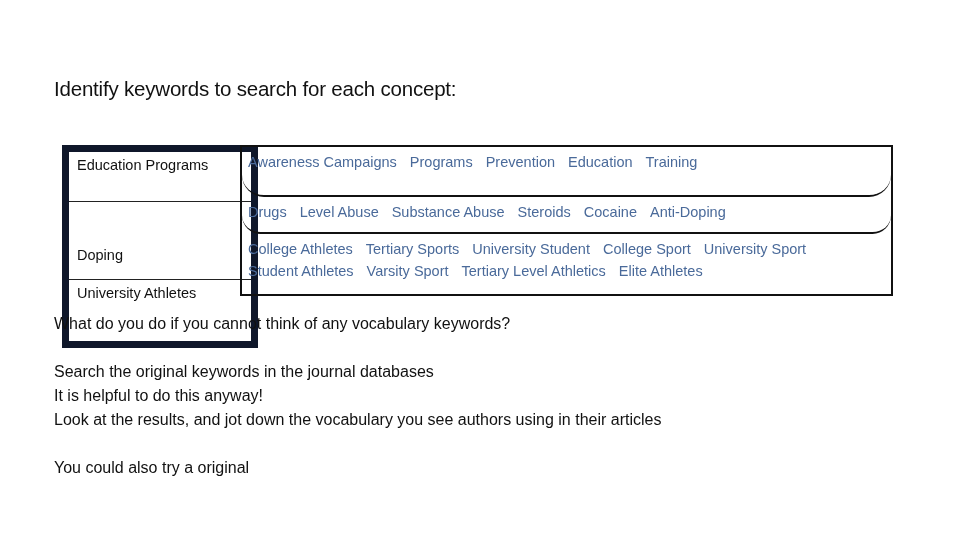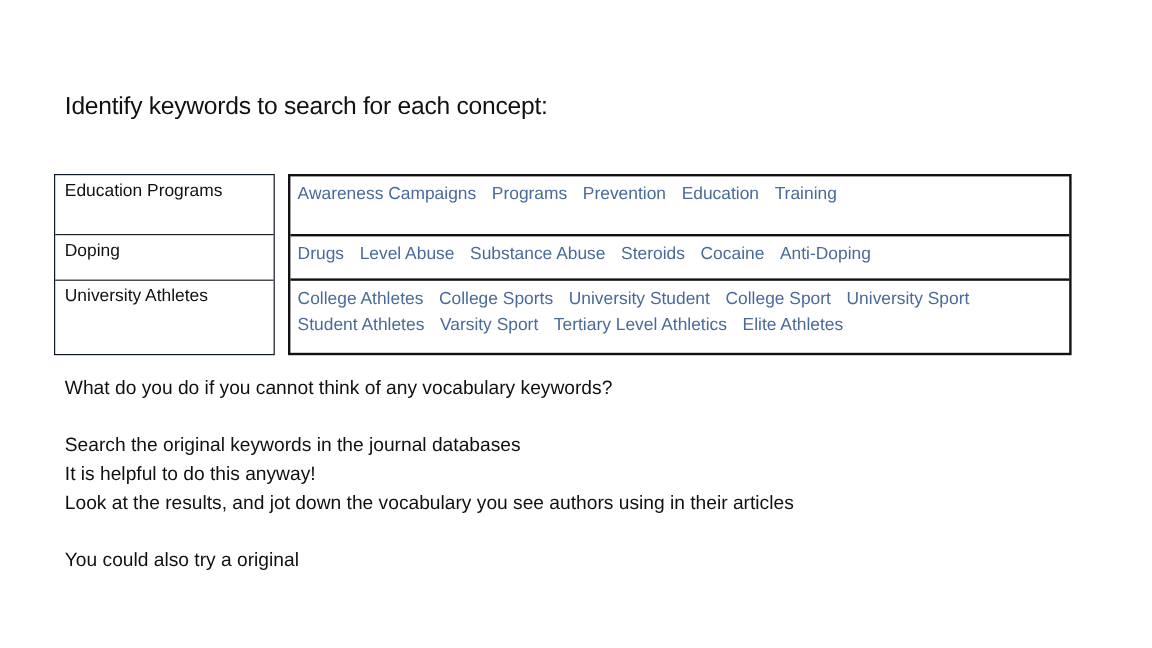--- a/index.html
+++ b/index.html
@@ -1,32 +1,32 @@
 <!DOCTYPE html>
 <html><head>
 <meta charset="utf-8">
 <style>
   html, body { margin: 0; padding: 0; background: #ffffff; }
   body { width: 960px; height: 540px; position: relative; overflow: hidden;
          font-family: "Liberation Sans", sans-serif; color: #111; }
   .heading { position: absolute; left: 54px; top: 54px; font-size: 20.5px; line-height: 30px; letter-spacing: -0.2px; }
   .heading div { white-space: nowrap; margin-top: 20px; }
-  .tbl-left { position: absolute; left: 45px; top: 145px; width: 182px; border: 1px solid #0f172a; }
+  .tbl-left { position: absolute; left: 62px; top: 145px; width: 182px; border: 7px solid #0f172a; }
   .tbl-left .row { border-bottom: 1px solid #222; box-sizing: border-box; padding: 5px 0 0 8px; font-size: 14.5px; white-space: nowrap; }
   .tbl-left .row:last-child { border-bottom: none; }
   .tbl-right { position: absolute; left: 240px; top: 145px; width: 649px; border: 2px solid #111; }
-  .tbl-right .row { border-bottom: 2px solid #111; box-sizing: border-box; padding: 4px 0 0 6px; font-size: 14.5px; color: #4a6a9a; line-height: 22px; }
+  .tbl-right .row { border-bottom: 2px solid #111; box-sizing: border-box; padding: 4px 0 0 6px; font-size: 14.5px; color: #4a6a9a; line-height: 22px; border-radius: 22px; }
   .tbl-right .row:last-child { border-bottom: none; }
   .line { white-space: nowrap; }
   .term { margin-right: 13px; }
   .r1 { height: 50px; }
   .r2 { height: 37px; }
   .r3 { height: 60px; }
   .tbl-left .r1 { height: 50px; }
-  .tbl-left .r2 { height: 38px; }
+  .tbl-left .r2 { height: 38px; margin-top: 40px; }
   .tbl-left .r3 { height: 61px; }
   .body-text { position: absolute; left: 54px; top: 312px; font-size: 16px; line-height: 24px; }
   .body-text div { white-space: nowrap; }
   .gap { height: 24px; }
 </style>
 </head>
 <body>
 
 <div class="heading">
   <div>Identify keywords to search for each concept:</div>
@@ -39,21 +39,21 @@
 </div>
 
 <div class="tbl-right">
   <div class="row r1">
       <div class="line"><span class="term">Awareness Campaigns</span><span class="term">Programs</span><span class="term">Prevention</span><span class="term">Education</span><span class="term">Training</span></div>
     </div>
   <div class="row r2">
       <div class="line"><span class="term">Drugs</span><span class="term">Level Abuse</span><span class="term">Substance Abuse</span><span class="term">Steroids</span><span class="term">Cocaine</span><span class="term">Anti-Doping</span></div>
     </div>
   <div class="row r3">
-      <div class="line"><span class="term">College Athletes</span><span class="term">College Sports</span><span class="term">University Student</span><span class="term">College Sport</span><span class="term">University Sport</span></div>
+      <div class="line"><span class="term">College Athletes</span><span class="term">Tertiary Sports</span><span class="term">University Student</span><span class="term">College Sport</span><span class="term">University Sport</span></div>
       <div class="line"><span class="term">Student Athletes</span><span class="term">Varsity Sport</span><span class="term">Tertiary Level Athletics</span><span class="term">Elite Athletes</span></div>
     </div>
 </div>
 
 <div class="body-text">
   <div>What do you do if you cannot think of any vocabulary keywords?</div>
   <div class="gap"></div>
   <div>Search the original keywords in the journal databases</div>
   <div>It is helpful to do this anyway!</div>
   <div>Look at the results, and jot down the vocabulary you see authors using in their articles</div>

